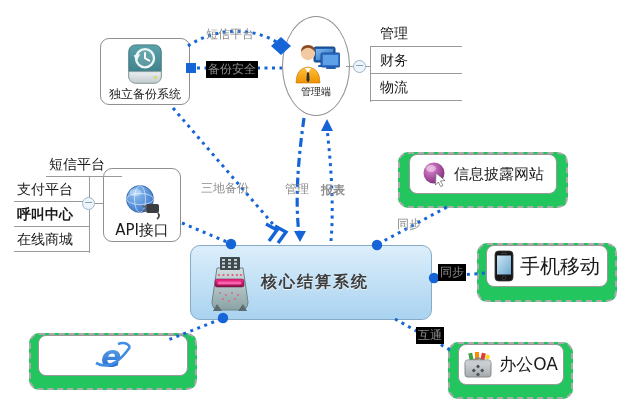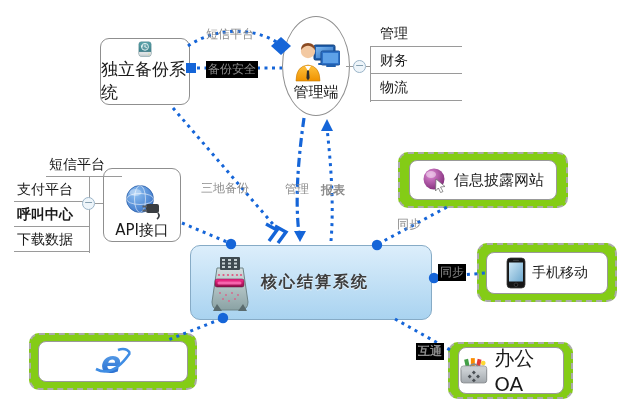--- a/index.html
+++ b/index.html
@@ -5,45 +5,45 @@
   html,body{margin:0;padding:0;background:#fff;}
   body{font-family:"DejaVu Sans","Liberation Sans",sans-serif;}
   #canvas{position:relative;width:633px;height:418px;background:#ffffff;overflow:hidden;}
 
   
   .node{position:absolute;box-sizing:border-box;background:#fff;border:1.4px solid #8f8f8f;
         display:flex;align-items:center;justify-content:center;color:#1a1a1a;}
   .rounded{border-radius:9px;}
   .col{flex-direction:column;}
   .dashedbox{position:absolute;box-sizing:border-box;border:2.4px dashed #ababab;border-radius:10px;
-             display:flex;align-items:center;justify-content:center;background:#84cc16;}
+             display:flex;align-items:flex-start;justify-content:center;background:#22c55e;}
   .innerbox{box-sizing:border-box;background:#fff;border:1.3px solid #999;border-radius:8px;
             display:flex;align-items:center;justify-content:center;gap:6px;color:#1a1a1a;}
 
   
   #core{left:190px;top:245px;width:240px;height:73px;border-radius:10px;
         border:1px solid #86abc6;background:linear-gradient(#dceefb,#a9d3f0);
         display:flex;align-items:center;}
   #core .title{font-size:16px;font-weight:bold;color:#3d3d3d;letter-spacing:2px;
                text-shadow:0 1px 0 rgba(255,255,255,.75);margin-left:8px;}
 
   
   #backup{left:100px;top:38px;width:90px;height:67px;padding-top:2px;}
-  #backup .nlabel{font-size:17px;margin-top:1px;}
+  #backup .nlabel{font-size:12px;margin-top:1px;}
   #manager{left:282px;top:16px;width:68px;height:100px;border-radius:50%;padding-top:6px;}
-  #manager .nlabel{font-size:15px;margin-top:0px;font-family:Liberation Mono, monospace;}
+  #manager .nlabel{font-size:10px;margin-top:0px;font-family:Liberation Mono, monospace;}
   #api{left:103px;top:168px;width:78px;height:74px;padding-top:13px;}
   #api .nlabel{font-size:15px;}
 
   #disclosure-outer{left:398px;top:152px;width:170px;height:56px;}
   #disclosure-inner{width:148px;height:40px;font-size:15px;}
   #mobile-outer{left:477px;top:243px;width:140px;height:59px;}
-  #mobile-inner{width:122px;height:42px;font-size:14px;}
+  #mobile-inner{width:122px;height:42px;font-size:20px;}
   #oa-outer{left:448px;top:342px;width:125px;height:57px;}
-  #oa-inner{width:106px;height:47px;font-size:20px;}
+  #oa-inner{width:106px;height:41px;font-size:17px;}
   #brand-outer{left:29px;top:333px;width:168px;height:57px;}
   #brand-inner{width:150px;height:41px;font-size:15px;}
 
   
   .lrow{position:absolute;box-sizing:border-box;border-bottom:1px solid #9a9a9a;
         font-size:14px;color:#1a1a1a;}
   .llist{left:14px;width:76px;height:25px;line-height:24px;padding-left:3px;}
   .rlist{left:370px;width:92px;height:27px;line-height:26px;padding-left:10px;}
   .vline{position:absolute;width:1px;background:#9a9a9a;}
   .stub{position:absolute;height:1px;background:#9a9a9a;}
@@ -261,21 +261,21 @@
           <text x="6" y="27" font-size="30" font-style="italic" font-weight="bold" fill="url(#gIE)">e</text>
           <path d="M 1 23 Q 18 32 35 7" stroke="#3f8de4" stroke-width="2.6" fill="none"></path>
           <path d="M 35 7 Q 31 1 23 4" stroke="#3f8de4" stroke-width="2.6" fill="none"></path>
         </svg>
       </div>
     </div>
 
     <div class="lrow llist" style="top:152px;margin-left:32px;">短信平台</div>
     <div class="lrow llist" style="top:177px;">支付平台</div>
     <div class="lrow llist" style="top:202px;font-weight:bold;">呼叫中心</div>
-    <div class="lrow llist" style="top:227px;">下载数据</div>
+    <div class="lrow llist" style="top:227px;">在线商城</div>
     <div class="vline" style="left:89px;top:177px;height:76px;"></div>
     <div class="stub" style="left:95px;top:203px;width:8px;"></div>
 
     <div class="lrow rlist" style="top:20px;">管理</div>
     <div class="lrow rlist" style="top:47px;">财务</div>
     <div class="lrow rlist" style="top:74px;">物流</div>
     <div class="vline" style="left:370px;top:47px;height:55px;"></div>
     <div class="stub" style="left:346px;top:66px;width:7px;"></div>
     <div class="stub" style="left:366px;top:66px;width:4px;"></div>
   </div>
@@ -316,15 +316,15 @@
     </g>
   </svg>
 
   <div class="elabel" style="left:206px;top:26px;">短信平台</div>
   <div class="elabel onln" style="left:206px;top:61px;">备份安全</div>
   <div class="elabel" style="left:201px;top:180px;">三地备份</div>
   <div class="elabel" style="left:285px;top:181px;">管理</div>
   <div class="elabel" style="left:321px;top:182px;font-weight:bold;">报表</div>
   <div class="elabel" style="left:397px;top:216px;">同步</div>
   <div class="elabel onln" style="left:438px;top:264px;">同步</div>
-  <div class="elabel onln" style="left:416px;top:343px;font-weight:bold;">互通</div>
+  <div class="elabel onln" style="left:416px;top:327px;">互通</div>
 
 </div>
 
 </body></html>

